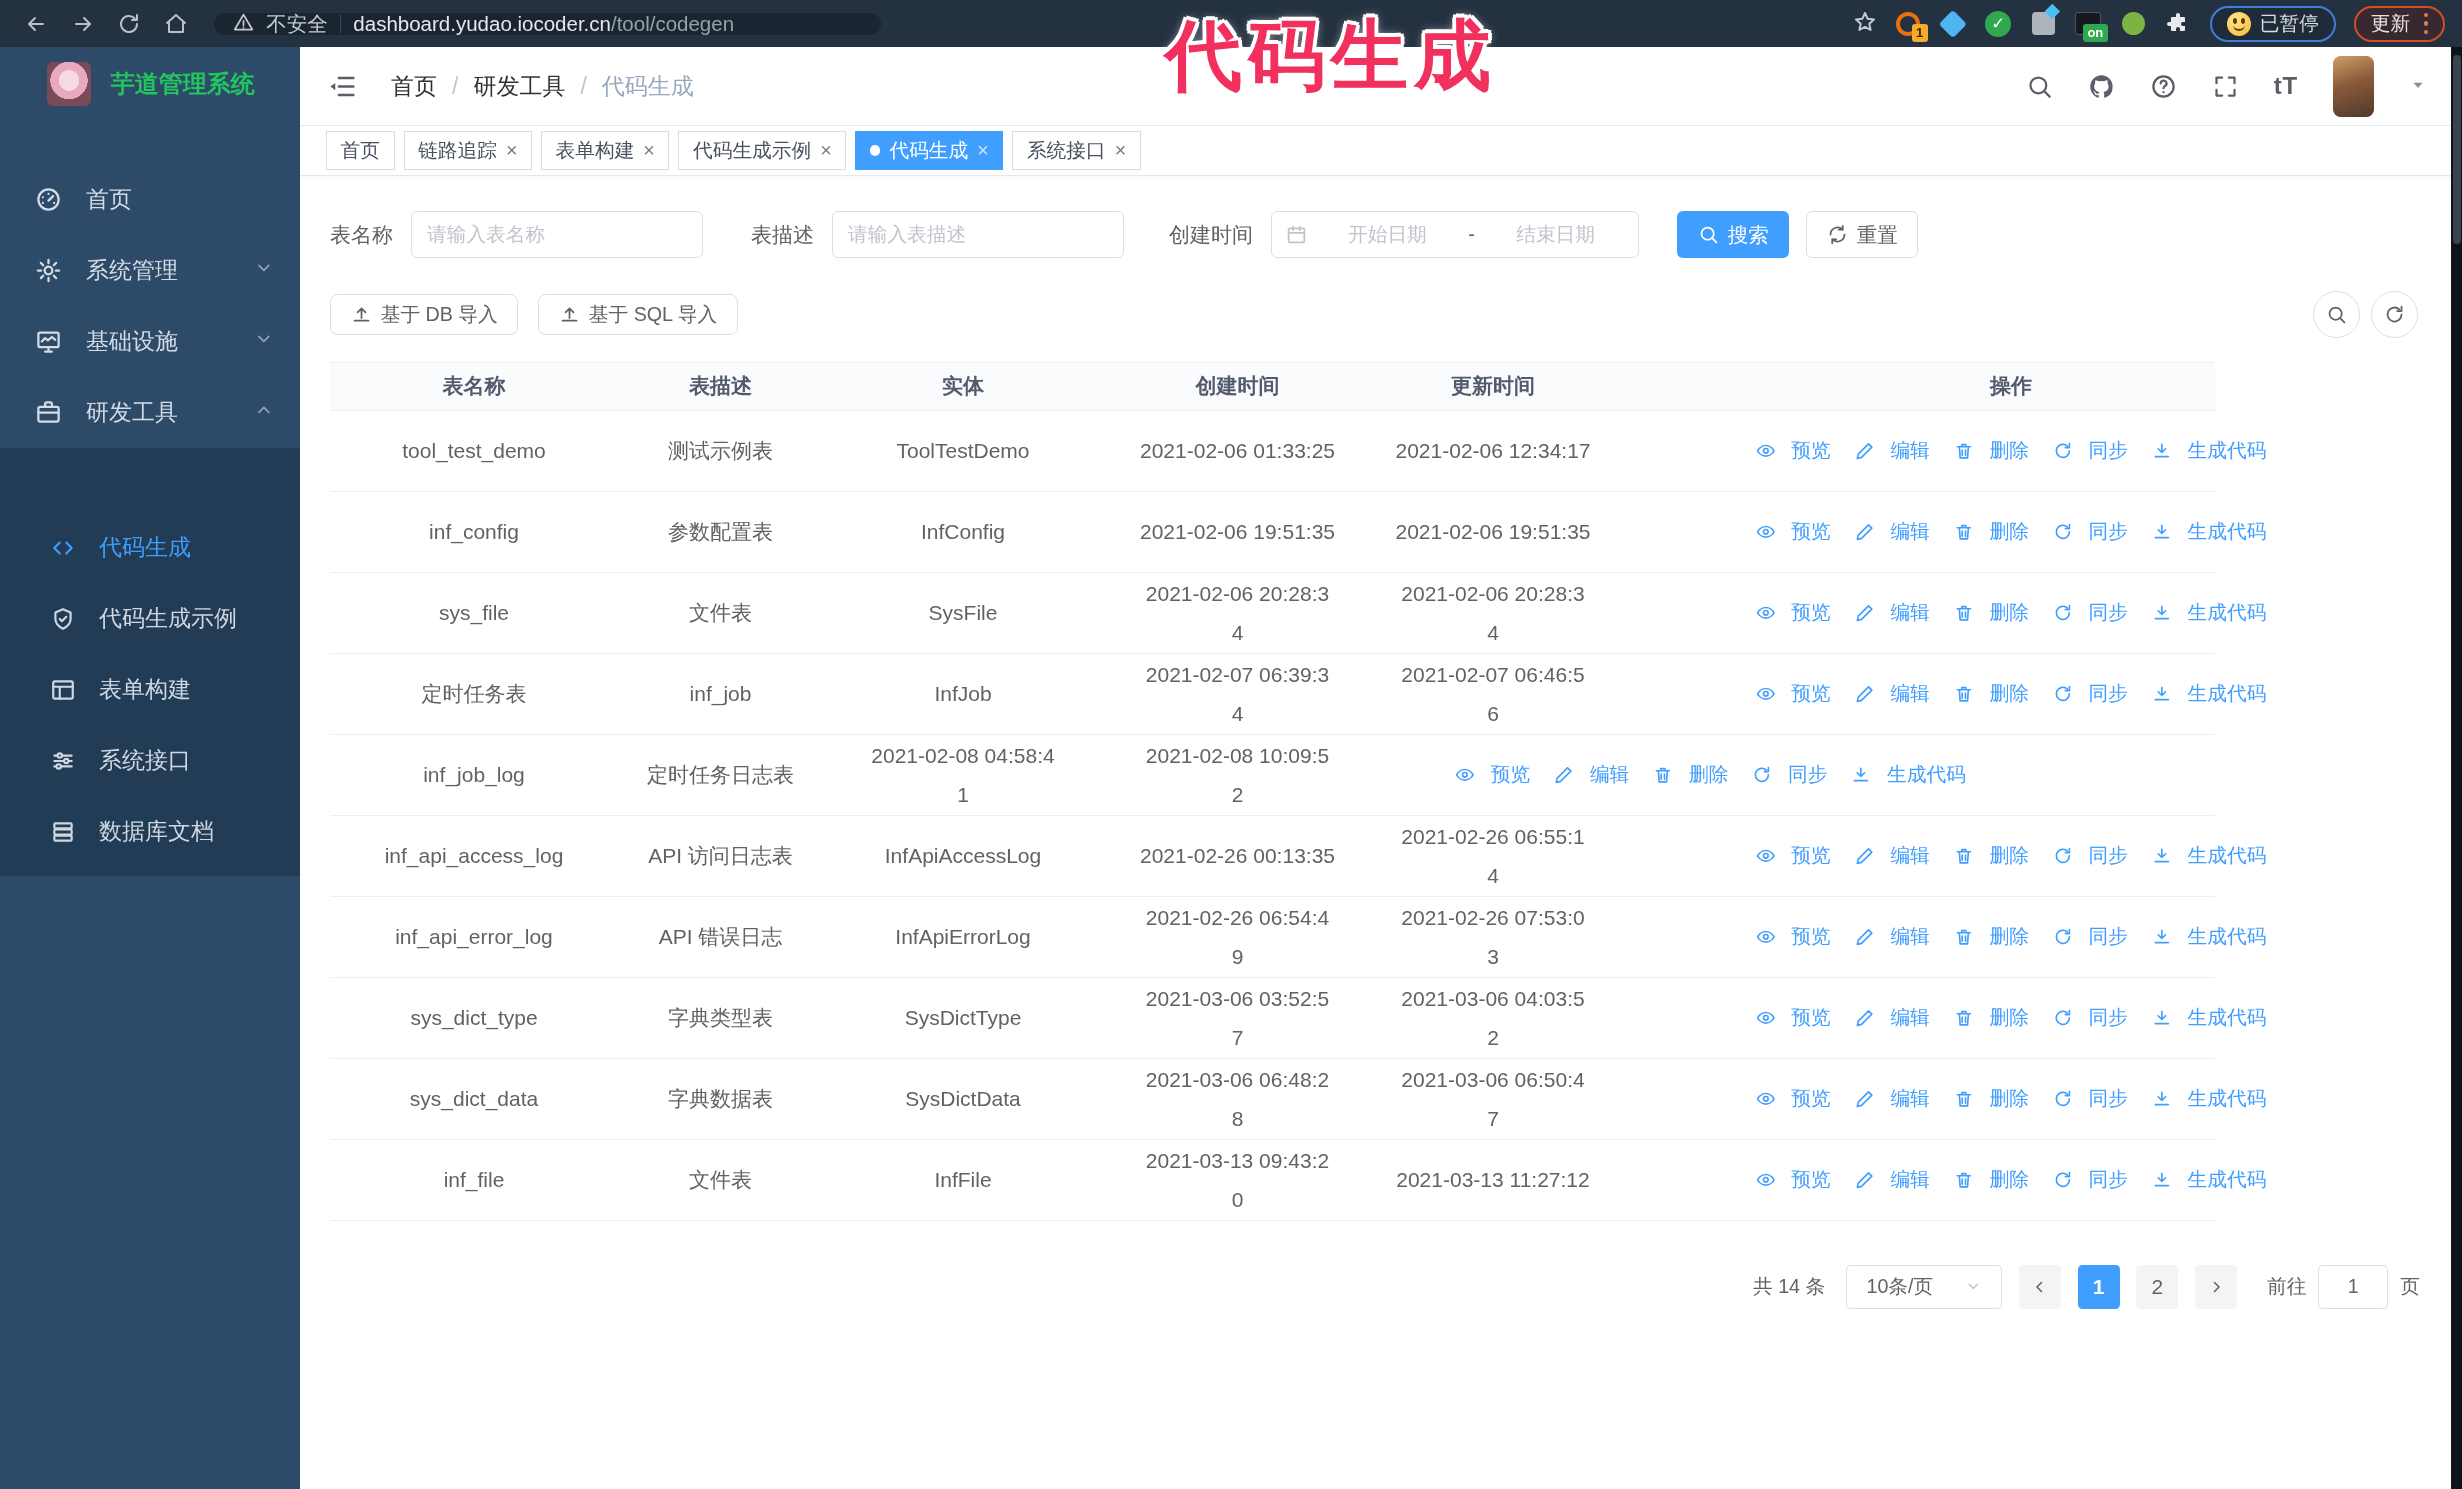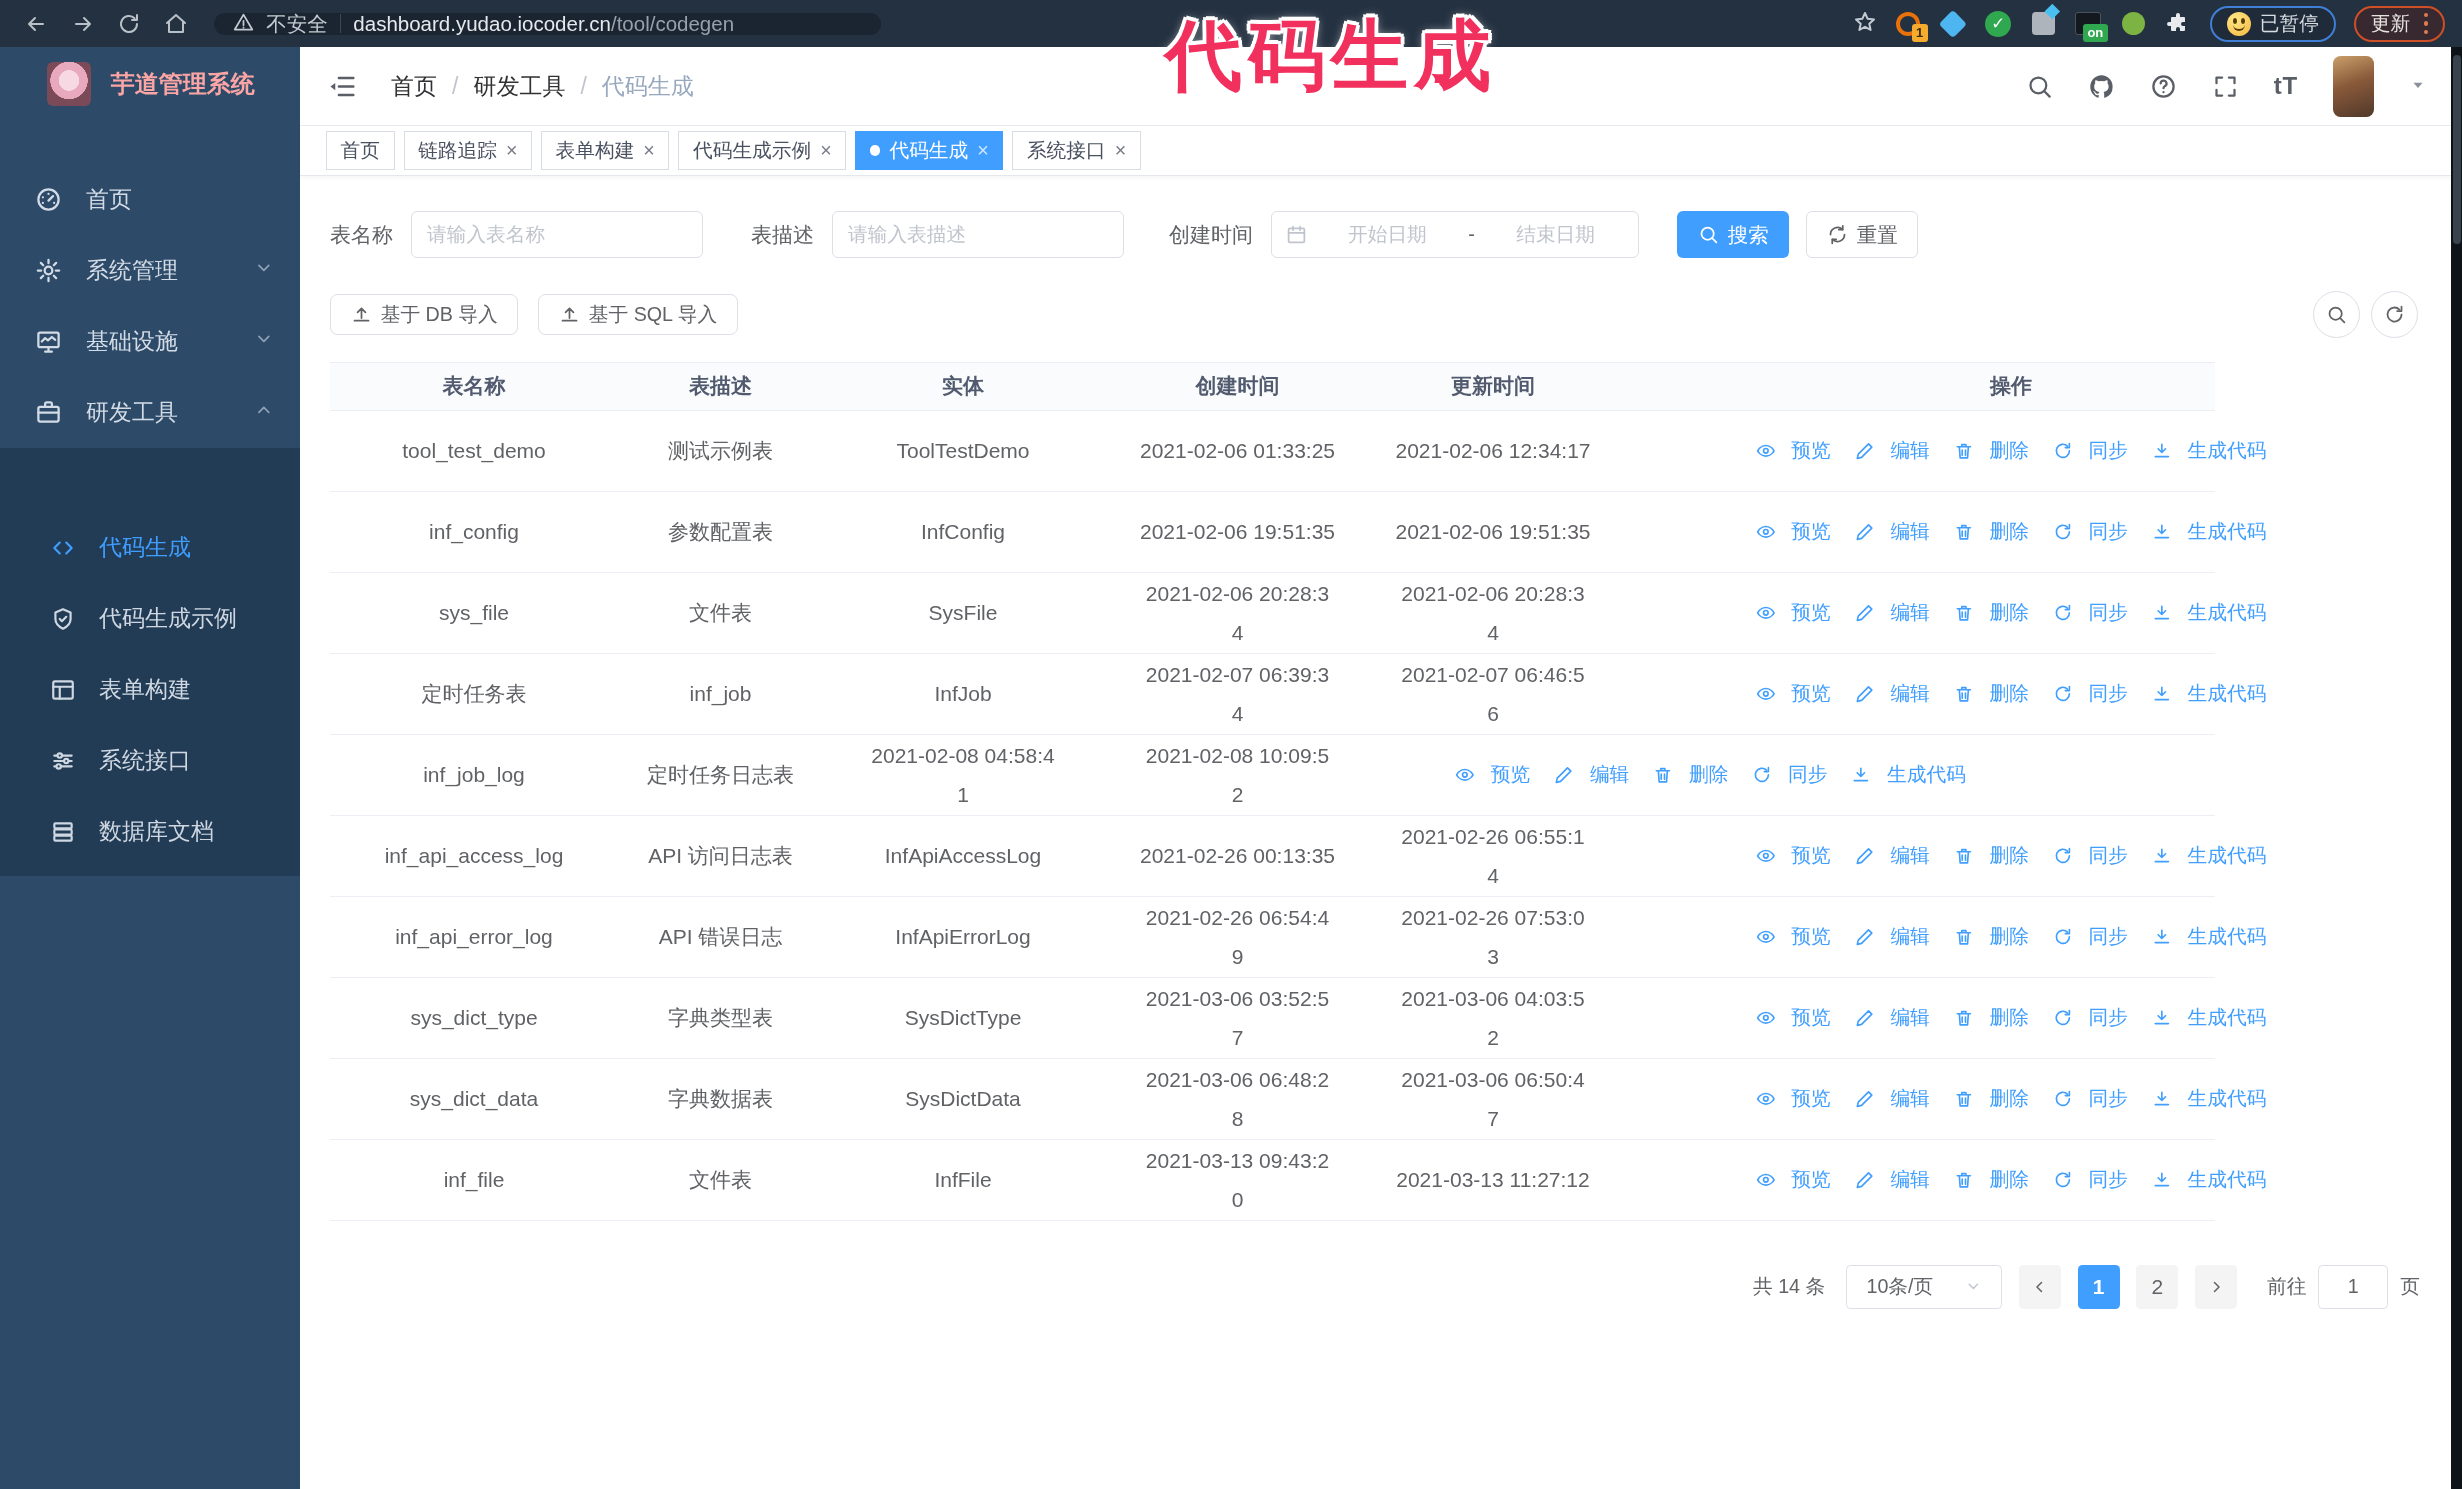--- a/index.html
+++ b/index.html
@@ -39,21 +39,21 @@
   .emoji-face b { position:absolute; left:6px; right:6px; bottom:4.5px; height:6px; border-bottom:2.3px solid #5b3c00; border-radius:0 0 7.6px 7.6px; }
   .vdots { color:#e07b4f; font-size:23px; letter-spacing:0; line-height:0.5; display:flex; flex-direction:column; gap:3.8px; }
   .vdots i { width:4.5px; height:4.5px; border-radius:50%; background:#e07b4f; }
 
   
   .app { display:flex; height:1443px; }
   .sidebar { width:300px; flex-shrink:0; background:#2d4a68; }
   .logo-row { height:73px; display:flex; align-items:center; padding-left:47px; gap:19.7px; }
   .logo-img { width:44px; height:44px; border-radius:6px; flex-shrink:0;
     background:radial-gradient(circle at 50% 42%,#f7d9e3 0 30%,#e8a9bf 31% 55%,#7a4a58 56% 100%); box-shadow:inset 0 0 0 1.5px #5a7globals; }
-  .logo-title { color:#fca5a5; font-size:24px; font-weight:700; white-space:nowrap; }
+  .logo-title { color:#22c55e; font-size:24px; font-weight:700; white-space:nowrap; }
   .menu { margin-top:44px; }
   .menu-item { height:71px; display:flex; align-items:center; padding:0 26px 0 35px; color:#d3dce6; font-size:23px; cursor:pointer; }
   .menu-item svg { width:27px; height:27px; margin-right:24px; flex-shrink:0; }
   .menu-item .chev { margin-left:auto; color:#8fa3b8; } .menu-item .chev svg { width:19.7px; height:19.7px; margin:0; }
   .submenu { background:#223c56; margin-top:0; padding:64px 0 9px; }
   .submenu-item { height:71px; display:flex; align-items:center; padding-left:50px; color:#cfd8e2; font-size:23px; cursor:pointer; }
   .submenu-item svg { width:26px; height:26px; margin-right:23px; flex-shrink:0; }
   .submenu-item.active { color:#3f9eff; }
 
   .main { flex:1; display:flex; flex-direction:column; background:#fff; min-width:0; }

